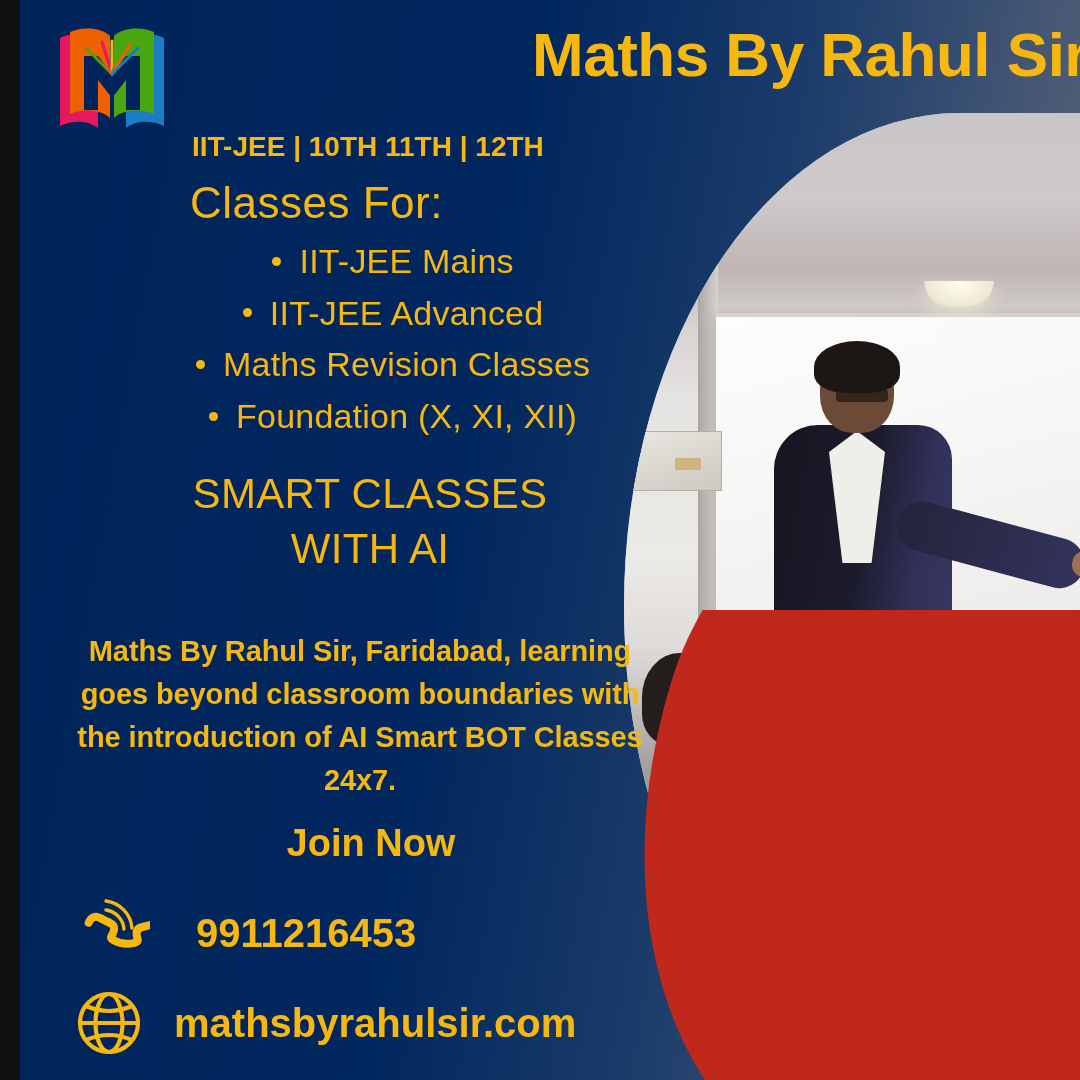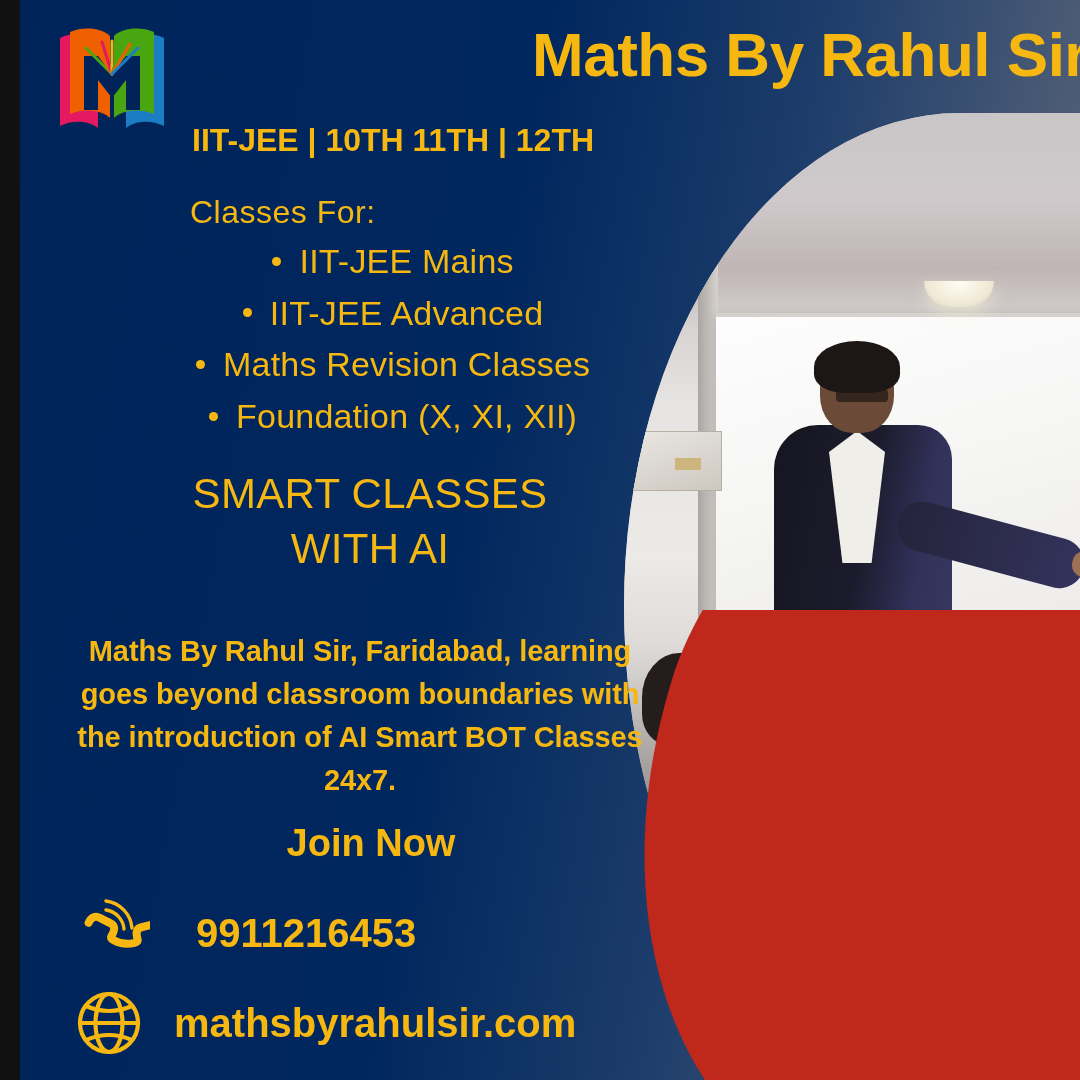--- a/index.html
+++ b/index.html
@@ -218,33 +218,33 @@
     color: #f6b810;
     font-size: 62px;
     font-weight: 700;
     letter-spacing: -0.5px;
     line-height: 1.0;
     white-space: nowrap;
   }
   .subhead {
     position: absolute;
     left: 172px;
-    top: 122px;
-    color: #f6b810;
-    font-size: 32px;
+    top: 131px;
+    color: #f6b810;
+    font-size: 28px;
     font-weight: 700;
     letter-spacing: 0px;
     white-space: nowrap;
   }
   .classes-for {
     position: absolute;
     left: 170px;
-    top: 194px;
-    color: #f6b810;
-    font-size: 32px;
+    top: 178px;
+    color: #f6b810;
+    font-size: 44px;
     font-weight: 400;
     letter-spacing: 0.5px;
   }
   .bullets {
     position: absolute;
     left: 176px;
     top: 236px;
     margin: 0;
     padding: 0;
     list-style: none;

